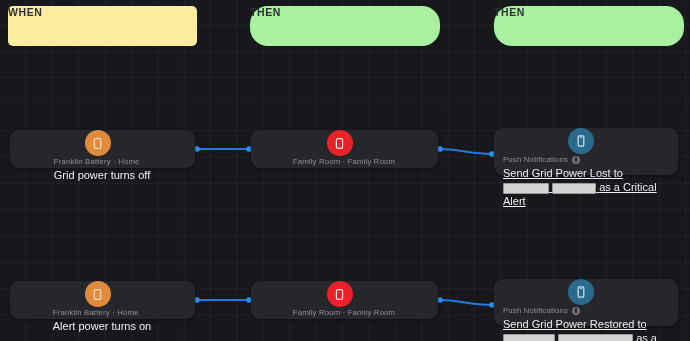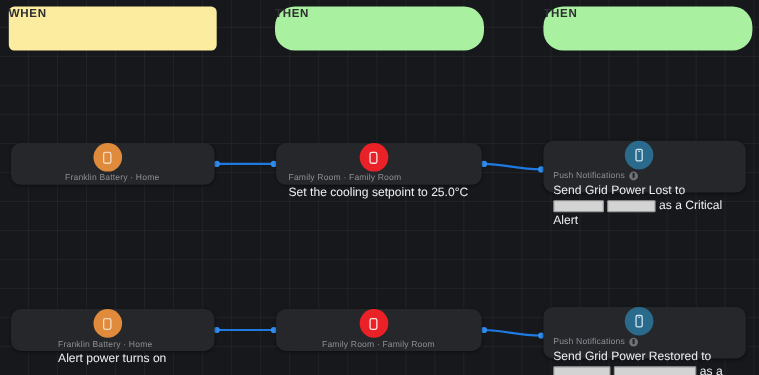--- a/index.html
+++ b/index.html
@@ -92,20 +92,21 @@
     font-size: 11px;
     color: #eceef1;
     line-height: 15px;
     white-space: nowrap;
     margin-top: 1px;
   }
 
   .node-title.wrap {
     white-space: normal;
     line-height: 14px;
+    text-decoration: underline;
   }
 
   
   .redact {
     display: inline-block;
     background: #d3d3d3;
     border: 1px solid #9a9a9a;
     vertical-align: middle;
     border-radius: 1px;
     height: 11px;
@@ -178,34 +179,34 @@
   <div id="node-r1c1" class="node">
     <div class="node-icon ic-orange">
       <svg width="13" height="13" viewBox="0 0 13 13" aria-hidden="true">
         <rect x="3.2" y="1.6" width="6.6" height="9.8" rx="1.6" fill="none" stroke="#f7dcc0" stroke-width="1.2"></rect>
       </svg>
     </div>
     <div class="node-body">
       <div class="node-sub">
         <span>Franklin Battery · Home</span>
       </div>
+      <div class="node-title">Grid power turns off</div>
     </div>
   </div>
 
   <div id="node-r1c2" class="node">
     <div class="node-icon ic-red">
       <svg width="13" height="13" viewBox="0 0 13 13" aria-hidden="true">
         <rect x="3.4" y="1.6" width="6.2" height="9.8" rx="1.6" fill="none" stroke="#ffe2e2" stroke-width="1.2"></rect>
       </svg>
     </div>
     <div class="node-body">
       <div class="node-sub">
         <span>Family Room · Family Room</span>
       </div>
-      <div class="node-title">Set the cooling setpoint to 25.0°C</div>
     </div>
   </div>
 
   <div id="node-r1c3" class="node">
     <div class="node-icon ic-teal">
       <svg width="14" height="14" viewBox="0 0 14 14" aria-hidden="true">
         <rect x="4.2" y="1.8" width="5.6" height="10.4" rx="1.3" fill="none" stroke="#cfe6f2" stroke-width="1.2"></rect>
         <rect x="5.9" y="3.1" width="2.2" height="0.8" rx="0.4" fill="#cfe6f2"></rect>
       </svg>
     </div>

